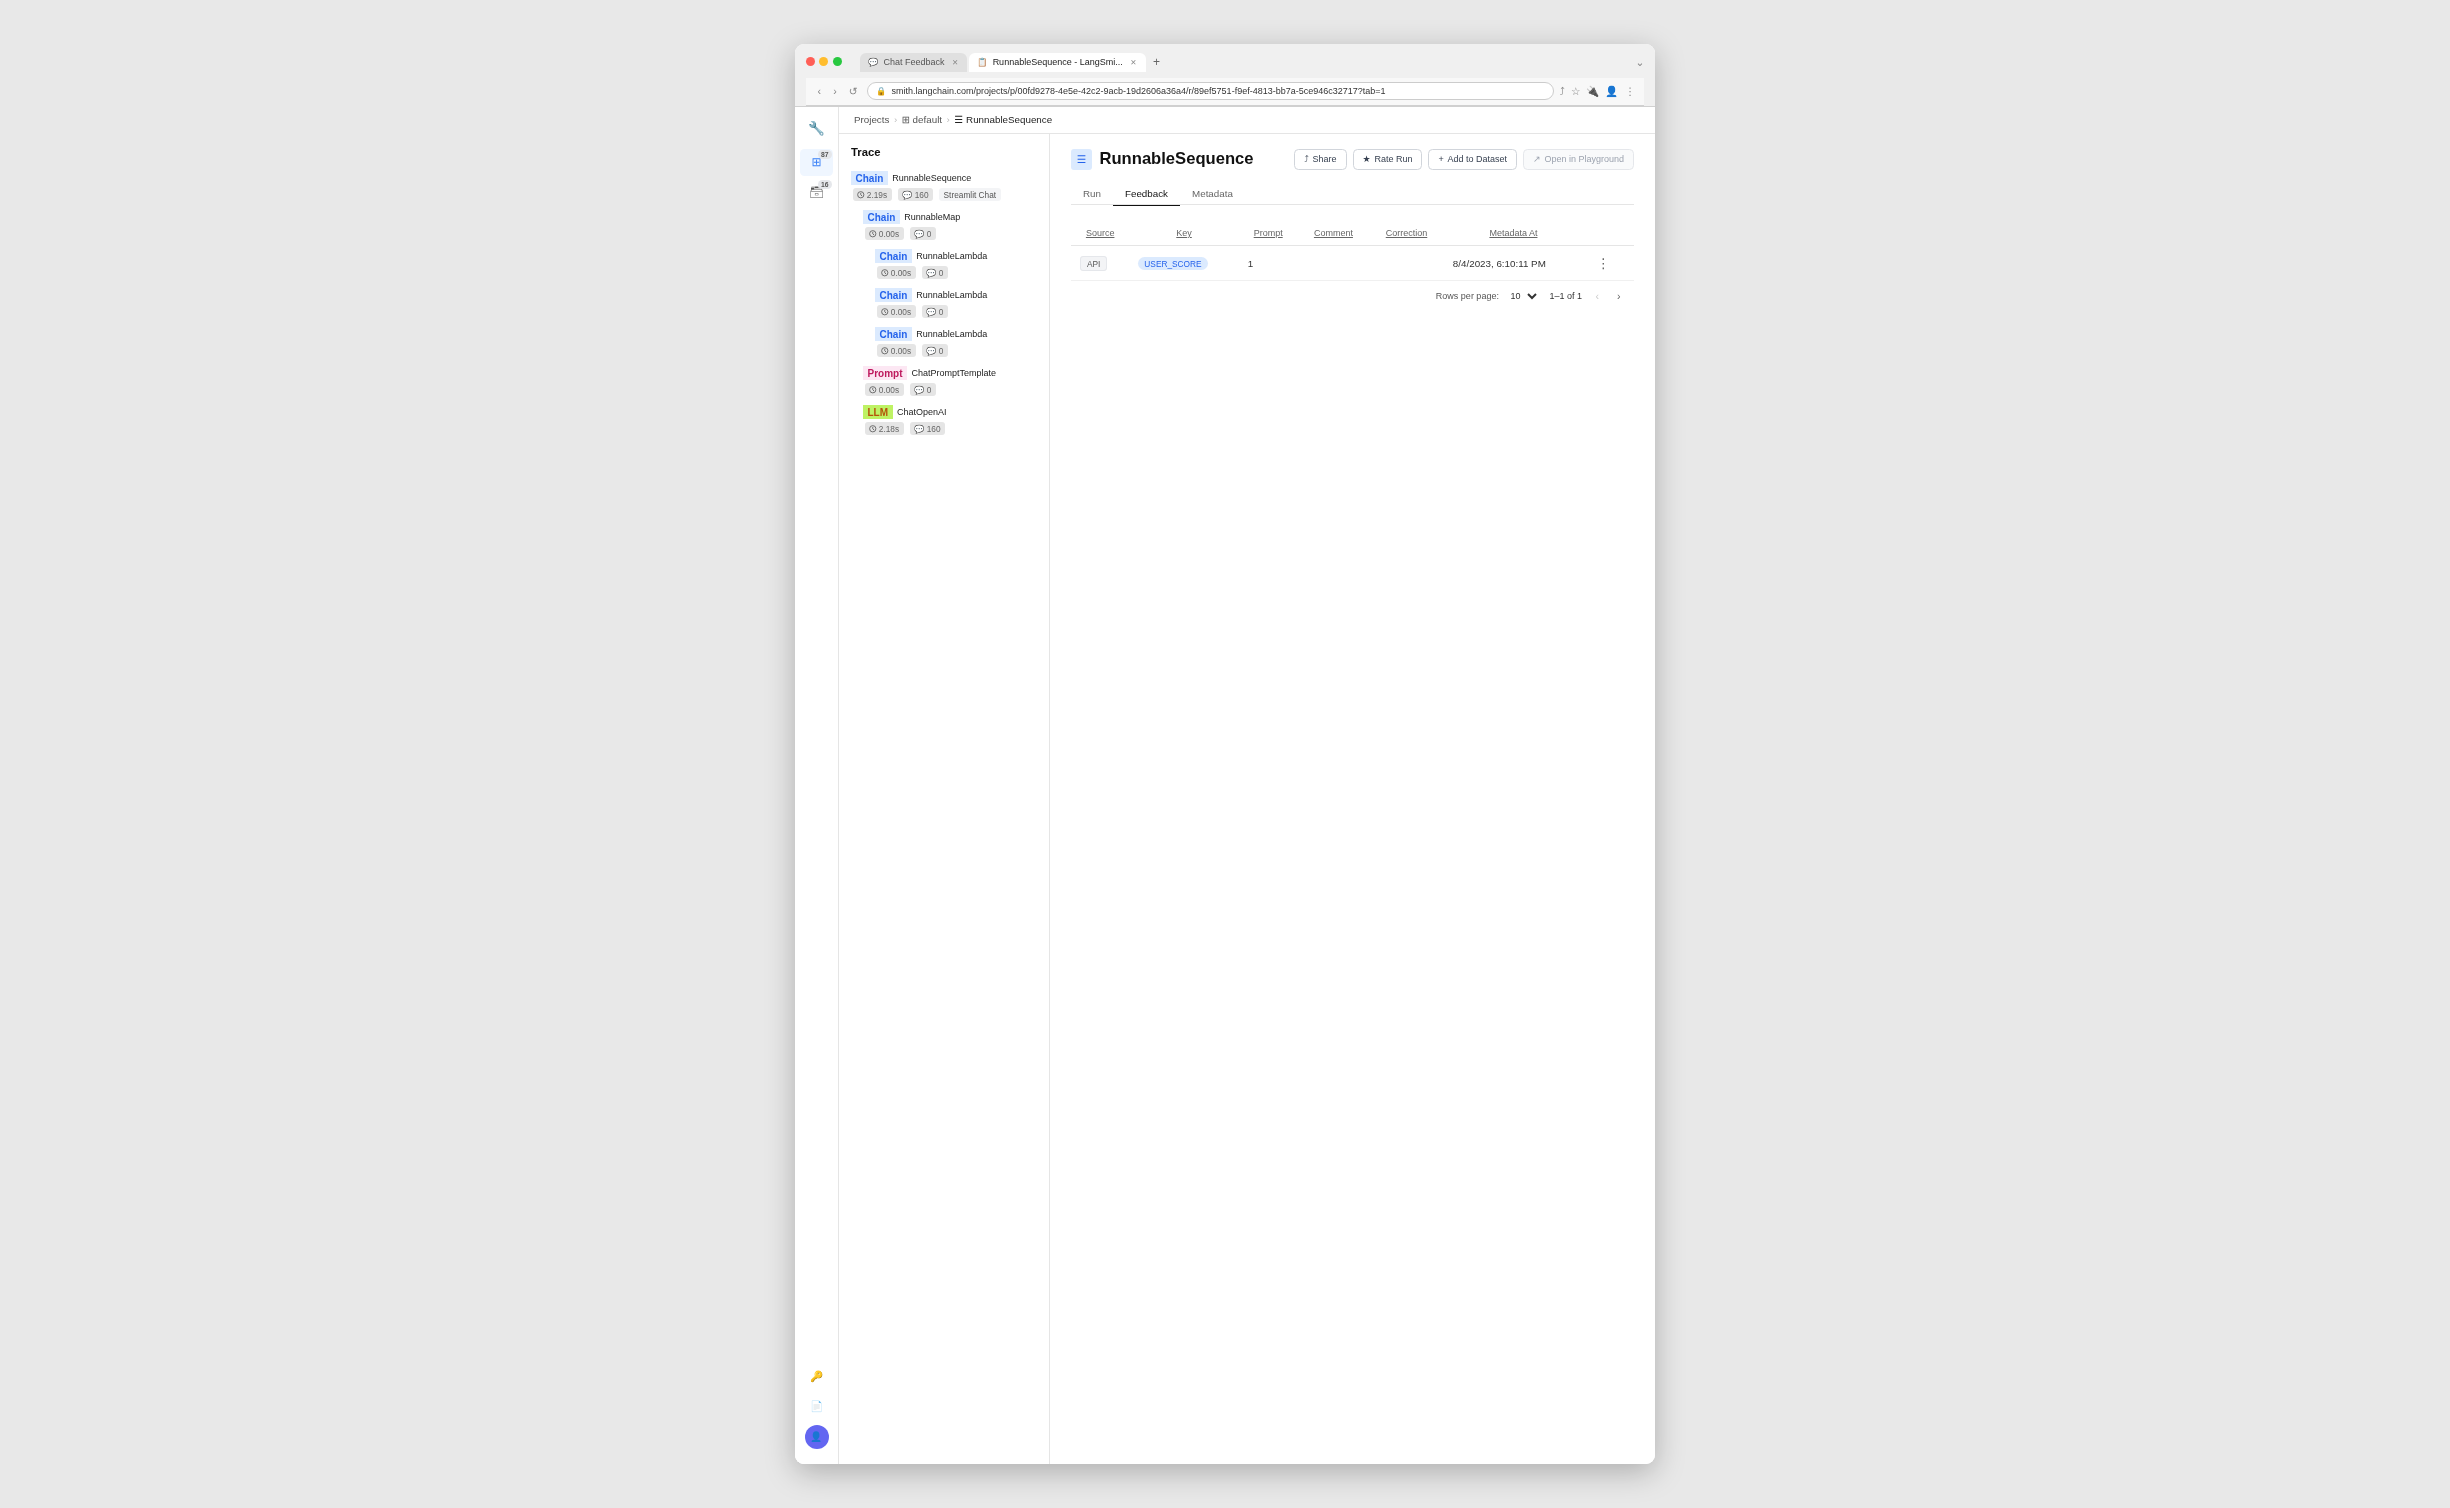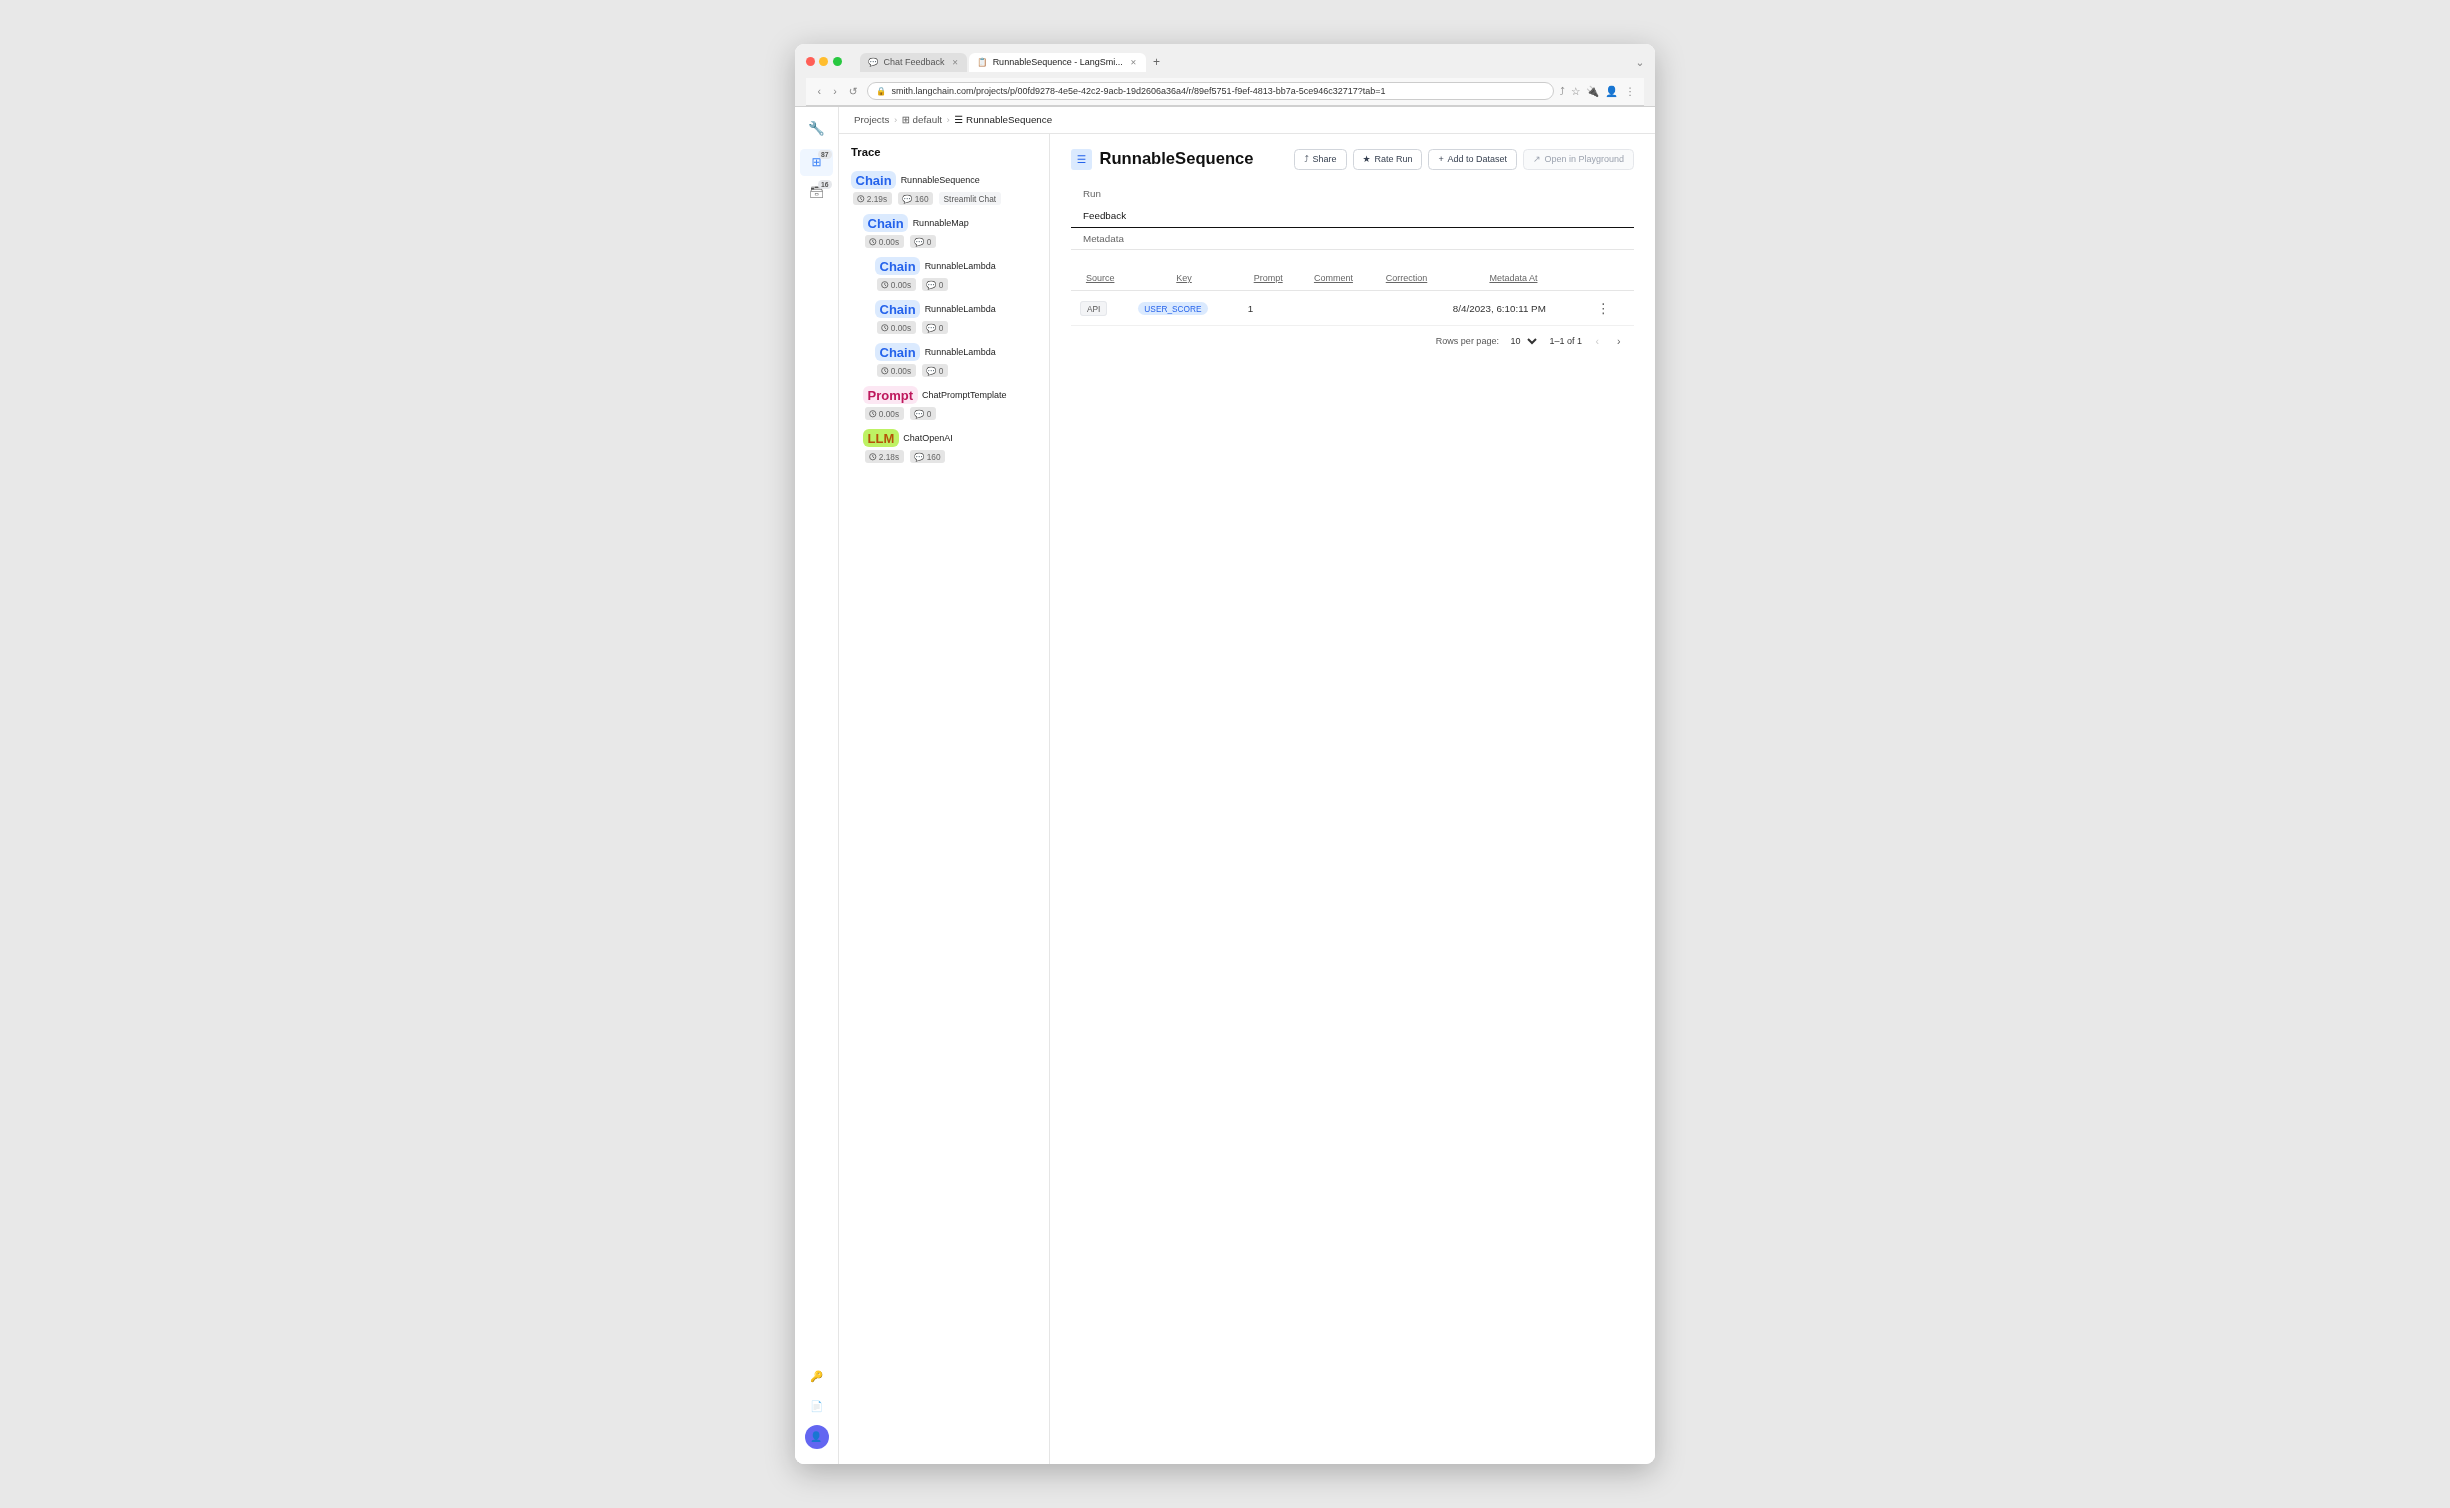--- a/index.html
+++ b/index.html
@@ -143,21 +143,21 @@
       padding: 0 12px 9px;
     }
     .trace-item {
       padding: 4.5px 6px 4.5px 12px;
       cursor: pointer;
     }
     .trace-item-header {
       display: flex; align-items: center; gap: 4.5px; margin-bottom: 3px;
     }
     .trace-type-badge {
-      font-size: 13px; font-weight: 600; padding: 1.5px 4.5px; border-radius: 6px;
+      font-size: 10px; font-weight: 600; padding: 1.5px 4.5px; border-radius: 0;
       background: #dbeafe; color: #2563eb;
     }
     .trace-type-badge.prompt { background: #fce7f3; color: #be185d; }
     .trace-type-badge.llm { background: #bef264; color: #b45309; }
     .trace-item-name { font-size: 9px; font-weight: 500; color: #222; }
     .trace-meta {
       display: flex; align-items: center; gap: 6px; padding-left: 1.5px;
     }
     .trace-meta-item {
       display: flex; align-items: center; gap: 2.3px;
@@ -205,21 +205,20 @@
     .btn-disabled {
       display: flex; align-items: center; gap: 3.8px;
       background: #f9fafb; border: 0.8px solid #e5e7eb;
       padding: 4.5px 9px; border-radius: 4.5px;
       font-size: 9px; color: #9ca3af; cursor: not-allowed;
     }
     
     .tabs {
       display: flex; gap: 0; border-bottom: 1.5px solid #e5e5e5;
       margin-bottom: 15px;
-      flex-direction: column;
     }
     .tab-item {
       padding: 6px 12px; font-size: 9.8px; color: #666;
       cursor: pointer; border-bottom: 1.5px solid transparent; margin-bottom: -1.5px;
     }
     .tab-item.active { color: #111; border-bottom-color: #111; font-weight: 500; }
     
     .feedback-table { width: 100%; border-collapse: collapse; }
     .feedback-table th {
       text-align: center; font-size: 9px; font-weight: 500; color: #666;

